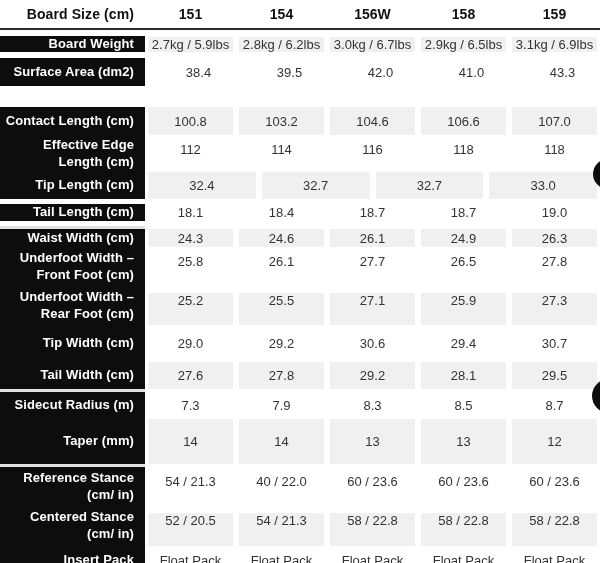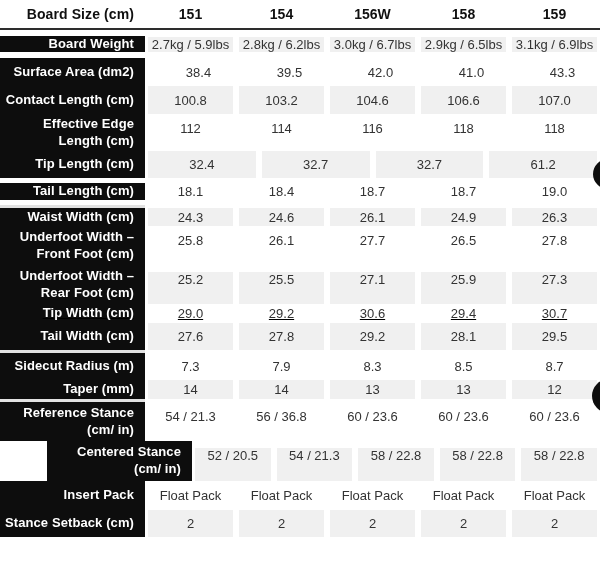--- a/index.html
+++ b/index.html
@@ -99,42 +99,42 @@
         <div class="val">3.1kg / 6.9lbs</div>
       </div>
       <div class="row" style="height: 28px; gap: 16px;">
         <div class="label">Surface Area (dm2)</div>
         <div class="val">38.4</div>
         <div class="val">39.5</div>
         <div class="val">42.0</div>
         <div class="val">41.0</div>
         <div class="val">43.3</div>
       </div>
-      <div class="row stripe" style="height: 28px;">
+      <div class="row stripe" style="height: 28px; margin-top: 21px;">
         <div class="label">Contact Length (cm)</div>
         <div class="val">100.8</div>
         <div class="val">103.2</div>
         <div class="val">104.6</div>
         <div class="val">106.6</div>
         <div class="val">107.0</div>
       </div>
       <div class="row tall" style="height: 37px;">
         <div class="label">Effective Edge Length (cm)</div>
         <div class="val">112</div>
         <div class="val">114</div>
         <div class="val">116</div>
         <div class="val">118</div>
         <div class="val">118</div>
       </div>
       <div class="row stripe" style="height: 27px;">
         <div class="label">Tip Length (cm)</div>
         <div class="val">32.4</div>
         <div class="val">32.7</div>
         <div class="val">32.7</div>
-        <div class="val">61.2</div>
+        <div class="val">33.0</div>
       </div>
       <div class="row" style="height: 27px; align-items: center;">
         <div class="label">Tail Length (cm)</div>
         <div class="val">18.1</div>
         <div class="val">18.4</div>
         <div class="val">18.7</div>
         <div class="val">18.7</div>
         <div class="val">19.0</div>
       </div>
       <div class="sep">
@@ -158,21 +158,21 @@
         <div class="val">27.8</div>
       </div>
       <div class="row stripe tall" style="height: 39px;">
         <div class="label">Underfoot Width – Rear Foot (cm)</div>
         <div class="val">25.2</div>
         <div class="val">25.5</div>
         <div class="val">27.1</div>
         <div class="val">25.9</div>
         <div class="val">27.3</div>
       </div>
-      <div class="row" style="height: 19px; text-decoration: underline;">
+      <div class="row" style="height: 37px;">
         <div class="label">Tip Width (cm)</div>
         <div class="val">29.0</div>
         <div class="val">29.2</div>
         <div class="val">30.6</div>
         <div class="val">29.4</div>
         <div class="val">30.7</div>
       </div>
       <div class="row stripe" style="height: 27px;">
         <div class="label">Tail Width (cm)</div>
         <div class="val">27.6</div>
@@ -186,41 +186,41 @@
         <div class="sep-r"></div>
       </div>
       <div class="row" style="height: 27px;">
         <div class="label">Sidecut Radius (m)</div>
         <div class="val">7.3</div>
         <div class="val">7.9</div>
         <div class="val">8.3</div>
         <div class="val">8.5</div>
         <div class="val">8.7</div>
       </div>
-      <div class="row stripe" style="height: 19px;">
+      <div class="row stripe" style="height: 45px;">
         <div class="label">Taper (mm)</div>
         <div class="val">14</div>
         <div class="val">14</div>
         <div class="val">13</div>
         <div class="val">13</div>
         <div class="val">12</div>
       </div>
       <div class="sep">
         <div class="sep-l"></div>
         <div class="sep-r"></div>
       </div>
       <div class="row tall" style="height: 39px;">
         <div class="label">Reference Stance (cm/ in)</div>
         <div class="val">54 / 21.3</div>
-        <div class="val">56 / 36.8</div>
+        <div class="val">40 / 22.0</div>
         <div class="val">60 / 23.6</div>
         <div class="val">60 / 23.6</div>
         <div class="val">60 / 23.6</div>
       </div>
-      <div class="row stripe tall" style="height: 40px; padding-left: 47px;">
+      <div class="row stripe tall" style="height: 40px;">
         <div class="label">Centered Stance (cm/ in)</div>
         <div class="val">52 / 20.5</div>
         <div class="val">54 / 21.3</div>
         <div class="val">58 / 22.8</div>
         <div class="val">58 / 22.8</div>
         <div class="val">58 / 22.8</div>
       </div>
       <div class="row" style="height: 29px;">
         <div class="label">Insert Pack</div>
         <div class="val">Float Pack</div>

